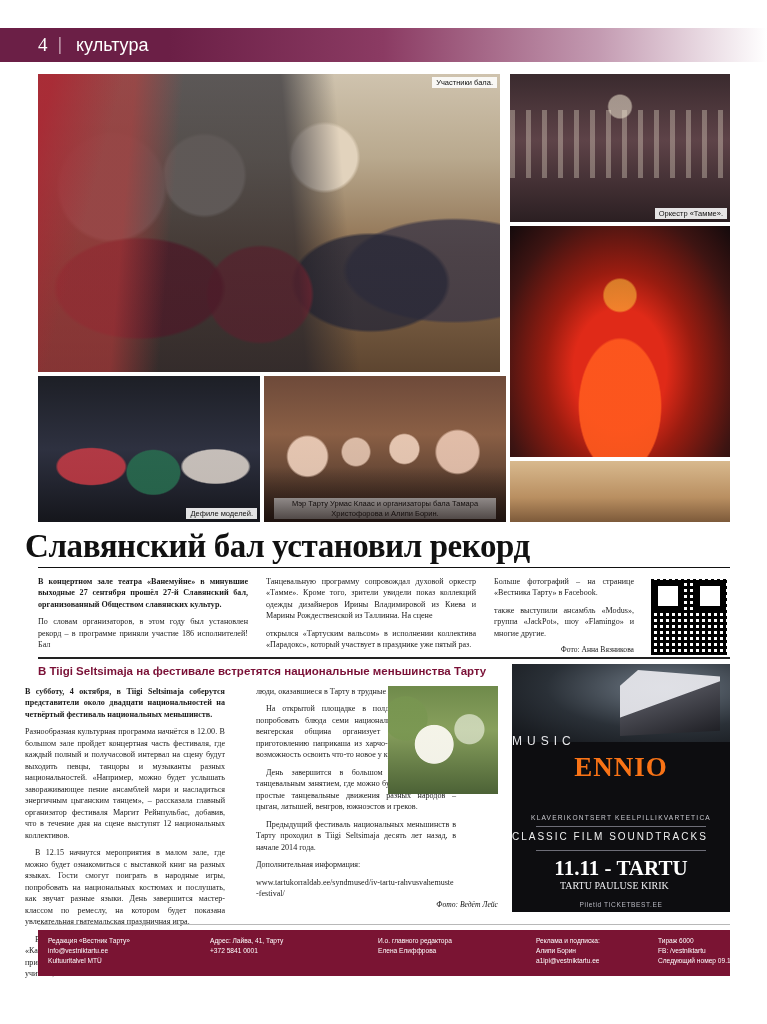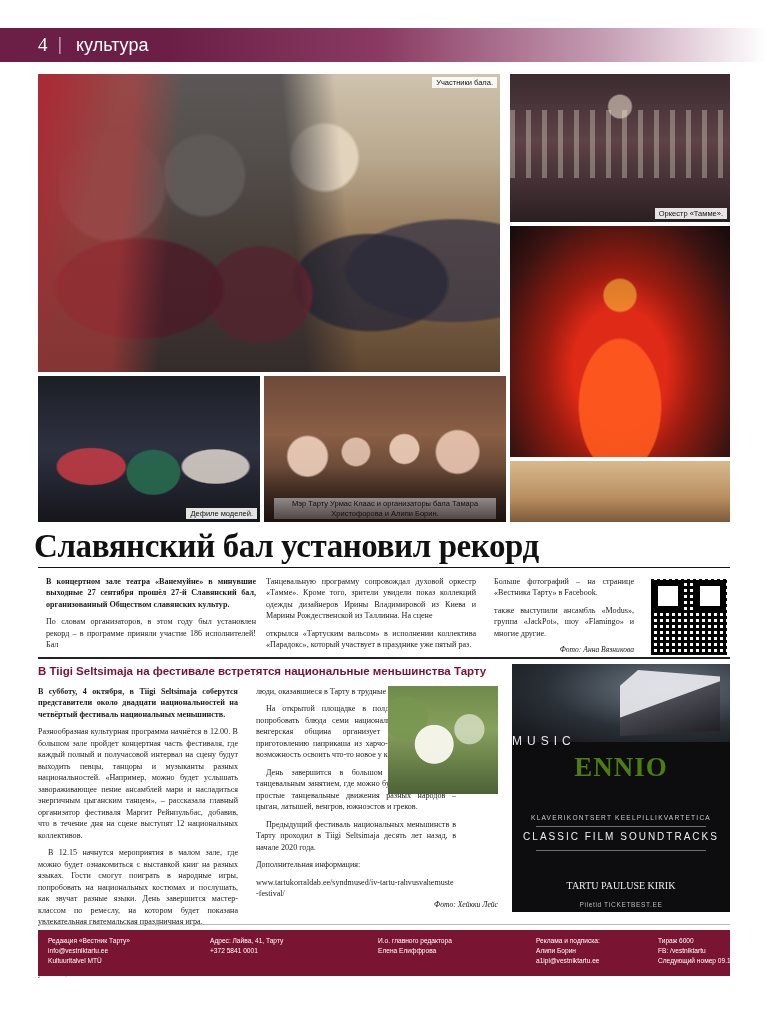--- a/index.html
+++ b/index.html
@@ -116,42 +116,42 @@
       radial-gradient(circle at 80% 52%, rgba(240,205,185,.85) 0 10%, transparent 11%),
       linear-gradient(180deg, rgba(0,0,0,0) 62%, rgba(20,10,8,.75) 100%);
   }
 
   #ph-ball { left: 472px; top: 387px; width: 220px; height: 61px;
     background: linear-gradient(180deg,#d8b98e 0%, #b98f61 60%, #7d5a3a 100%);
   }
 
   
   .headline {
-    position: absolute; left: 34px; top: 528px;
+    position: absolute; left: 25px; top: 528px;
     font-family: "Liberation Serif", serif;
     font-weight: bold; font-size: 33px; letter-spacing: -0.4px;
     color: #111;
   }
   .rule-thin { position: absolute; left: 38px; width: 692px; height: 1px; background: #111; }
   #rule1 { top: 567px; }
   #rule2 { top: 657px; height: 2px; background:#222; }
   #rule3 { top: 924px; height: 1px; background:#b8b8b8; }
 
   
   .a1col {
     position: absolute; top: 576px; width: 210px;
     font-size: 8.1px; line-height: 1.42; text-align: justify;
     font-family: "Liberation Serif", serif; color: #1a1a1a;
   }
-  #a1c1 { left: 38px; margin-left: 8px; }
+  #a1c1 { left: 38px; }
   #a1c2 { left: 266px; }
   #a1c3 { left: 494px; width: 140px; }
   .a1col p { margin: 0 0 6px 0; }
   .lead { font-weight: bold; }
-  .credit { font-style: italic; text-align: right; font-size: 7.6px; }
+  .credit { text-align: right; font-size: 7.6px; }
 
   .qr {
     position: absolute; left: 648px; top: 576px; width: 82px; height: 82px;
     background:
       repeating-linear-gradient(90deg,#000 0 3px,#fff 3px 6px),
       repeating-linear-gradient(0deg,#000 0 3px,#fff 3px 6px);
     background-blend-mode: multiply;
     border: 3px solid #fff;
   }
   .qr::before, .qr::after {
@@ -165,21 +165,21 @@
   .subhead {
     position: absolute; left: 38px; top: 665px; width: 580px;
     font-family: "Liberation Sans", sans-serif; font-weight: bold;
     font-size: 11.5px; color: #7a1036;
   }
   .a2col {
     position: absolute; top: 686px; width: 200px;
     font-size: 8.1px; line-height: 1.42; text-align: justify;
     font-family: "Liberation Serif", serif; color: #1a1a1a;
   }
-  #a2c1 { left: 38px; }
+  #a2c1 { left: 25px; }
   #a2c2 { left: 256px; }
   .a2col p { margin: 0 0 6px 0; }
   .a2col p.ind { text-indent: 10px; }
   .link { word-break: break-all; }
 
   .photo-fest {
     position: absolute; left: 388px; top: 686px; width: 110px; height: 108px;
     background: linear-gradient(180deg,#6f8a4b 0%, #88a05d 40%, #4c6236 100%);
     overflow: hidden;
   }
@@ -207,45 +207,45 @@
     clip-path: polygon(18% 0,100% 10%,100% 92%,0 100%,0 24%);
     opacity: .92;
   }
   .ad .ad-music {
     position:absolute; left:0; top:70px; width:100%; text-align:left;
     color:#e7e7ea; font-family:"Liberation Sans", sans-serif; font-size:12px;
     letter-spacing:5px;
   }
   .ad .ad-name1, .ad .ad-name2 {
     position:absolute; left:0; width:100%; text-align:center;
-    color:#4d7c0f; font-family:"Liberation Serif", serif; font-weight:bold;
+    color:#f97316; font-family:"Liberation Serif", serif; font-weight:bold;
     letter-spacing:1px;
   }
   .ad .ad-name1 { top:88px; font-size:27px; }
   .ad .ad-name2 { top:116px; font-size:27px; }
   .ad .ad-sub {
     position:absolute; left:0; top:150px; width:100%; text-align:center;
     color:#c9c9cf; font-family:"Liberation Sans", sans-serif; font-size:6.6px;
     letter-spacing:1.2px;
   }
   .ad .ad-line { position:absolute; left:24px; width:170px; height:1px; background:#6e6e78; }
   #adl1 { top:162px; }
   #adl2 { top:186px; }
   .ad .ad-genre {
-    position:absolute; left:0; top:167px; width:100%; text-align:center;
+    position:absolute; left:0; top:167px; width:100%; text-align:left;
     color:#efefef; font-family:"Liberation Sans", sans-serif; font-size:10px;
     letter-spacing:2px;
   }
   .ad .ad-date {
     position:absolute; left:0; top:192px; width:100%; text-align:center;
     color:#fff; font-family:"Liberation Serif", serif; font-weight:bold; font-size:21px;
   }
   .ad .ad-venue {
-    position:absolute; left:0; top:216px; width:100%; text-align:center;
-    color:#ededf0; font-family:"Liberation Serif", serif; font-size:10px;
+    position:absolute; left:0; top:216px; width:100%; text-align:left;
+    color:#ededf0; font-family:"Liberation Serif", serif; font-size:10px;padding-left:48px;
   }
   .ad .ad-foot {
     position:absolute; left:0; bottom:4px; width:100%; text-align:center;
     color:#b9b9c2; font-family:"Liberation Sans", sans-serif; font-size:6.6px;
     letter-spacing:.6px;
   }
   .fest-credit {
     position:absolute; left:388px; top:900px; width:110px;
     font-style: italic; font-size: 7.6px; text-align: right;
     font-family:"Liberation Serif", serif;
@@ -318,38 +318,39 @@
     <p class="lead">В субботу, 4 октября, в Tiigi Seltsimaja соберутся представители около двадцати национальностей на четвёртый фестиваль национальных меньшинств.</p>
     <p>Разнообразная культурная программа начнётся в 12.00. В большом зале пройдет концертная часть фестиваля, где каждый полный и получасовой интервал на сцену будут выходить певцы, танцоры и музыканты разных национальностей. «Например, можно будет услышать завораживающее пение ансамблей мари и насладиться энергичным цыганским танцем», – рассказала главный организатор фестиваля Маргит Рейнпульбас, добавив, что в течение дня на сцене выступят 12 национальных коллективов.</p>
     <p class="ind">В 12.15 начнутся мероприятия в малом зале, где можно будет ознакомиться с выставкой книг на разных языках. Гости смогут поиграть в народные игры, попробовать на национальных костюмах и послушать, как звучат разные языки. День завершится мастер-классом по ремеслу, на котором будет показана увлекательная гватемальская праздничная игра.</p>
     <p class="ind">В коридорах будет развёрнута коллективная выставка «Как я оказался в Эстонии», где своими историями приезда в Эстонию делятся как приезжавшие сюда учиться, так и</p>
   </div>
 
   <div class="a2col" id="a2c2">
     <p>люди, оказавшиеся в Тарту в трудные для себя времена.</p>
     <p class="ind">На открытой площадке в полдень можно будет попробовать блюда семи национальных кухонь. Так, венгерская община организует мастер-класс по приготовлению паприкаша из харчо-сёла. Это отличная возможность освоить что-то новое у кулинаров.</p>
     <p class="ind">День завершится в большом зале совместным танцевальным занятием, где можно будет вместе освоить простые танцевальные движения разных народов – цыган, латышей, венгров, южноэстов и греков.</p>
-    <p class="ind">Предыдущий фестиваль национальных меньшинств в Тарту проходил в Tiigi Seltsimaja десять лет назад, в начале 2020 года.</p>
+    <p class="ind">Предыдущий фестиваль национальных меньшинств в Тарту проходил в Tiigi Seltsimaja десять лет назад, в начале 2014 года.</p>
     <p>Дополнительная информация:</p>
     <p class="link">www.tartukorraldab.ee/syndmused/iv-tartu-rahvusvahemuste-festival/</p>
   </div>
 
   <div class="photo-fest"></div>
-  <div class="fest-credit">Фото: Хейкки Лейс</div>
+  <div class="fest-credit">Фото: Ведёт Лейс</div>
 
   <div class="ad">
     <div class="ad-top">
       <div class="piano"></div>
     </div>
     <div class="ad-music">MUSIC</div>
     <div class="ad-name1">ENNIO</div>
     <div class="ad-sub">KLAVERIKONTSERT KEELPILLIKVARTETICA</div>
     <div class="ad-line" id="adl1"></div>
     <div class="ad-genre">CLASSIC FILM SOUNDTRACKS</div>
     <div class="ad-line" id="adl2"></div>
+    <div class="ad-date">11.11 - TARTU</div>
     <div class="ad-venue">TARTU PAULUSE KIRIK</div>
     <div class="ad-foot">Piletid TICKETBEST.EE</div>
   </div>
 
   <div class="rule-thin" id="rule3"></div>
 
   <div class="footer">
     <div class="fcol" id="fc1">
       <div>Редакция «Вестник Тарту»</div>
       <div>info@vestniktartu.ee</div>

